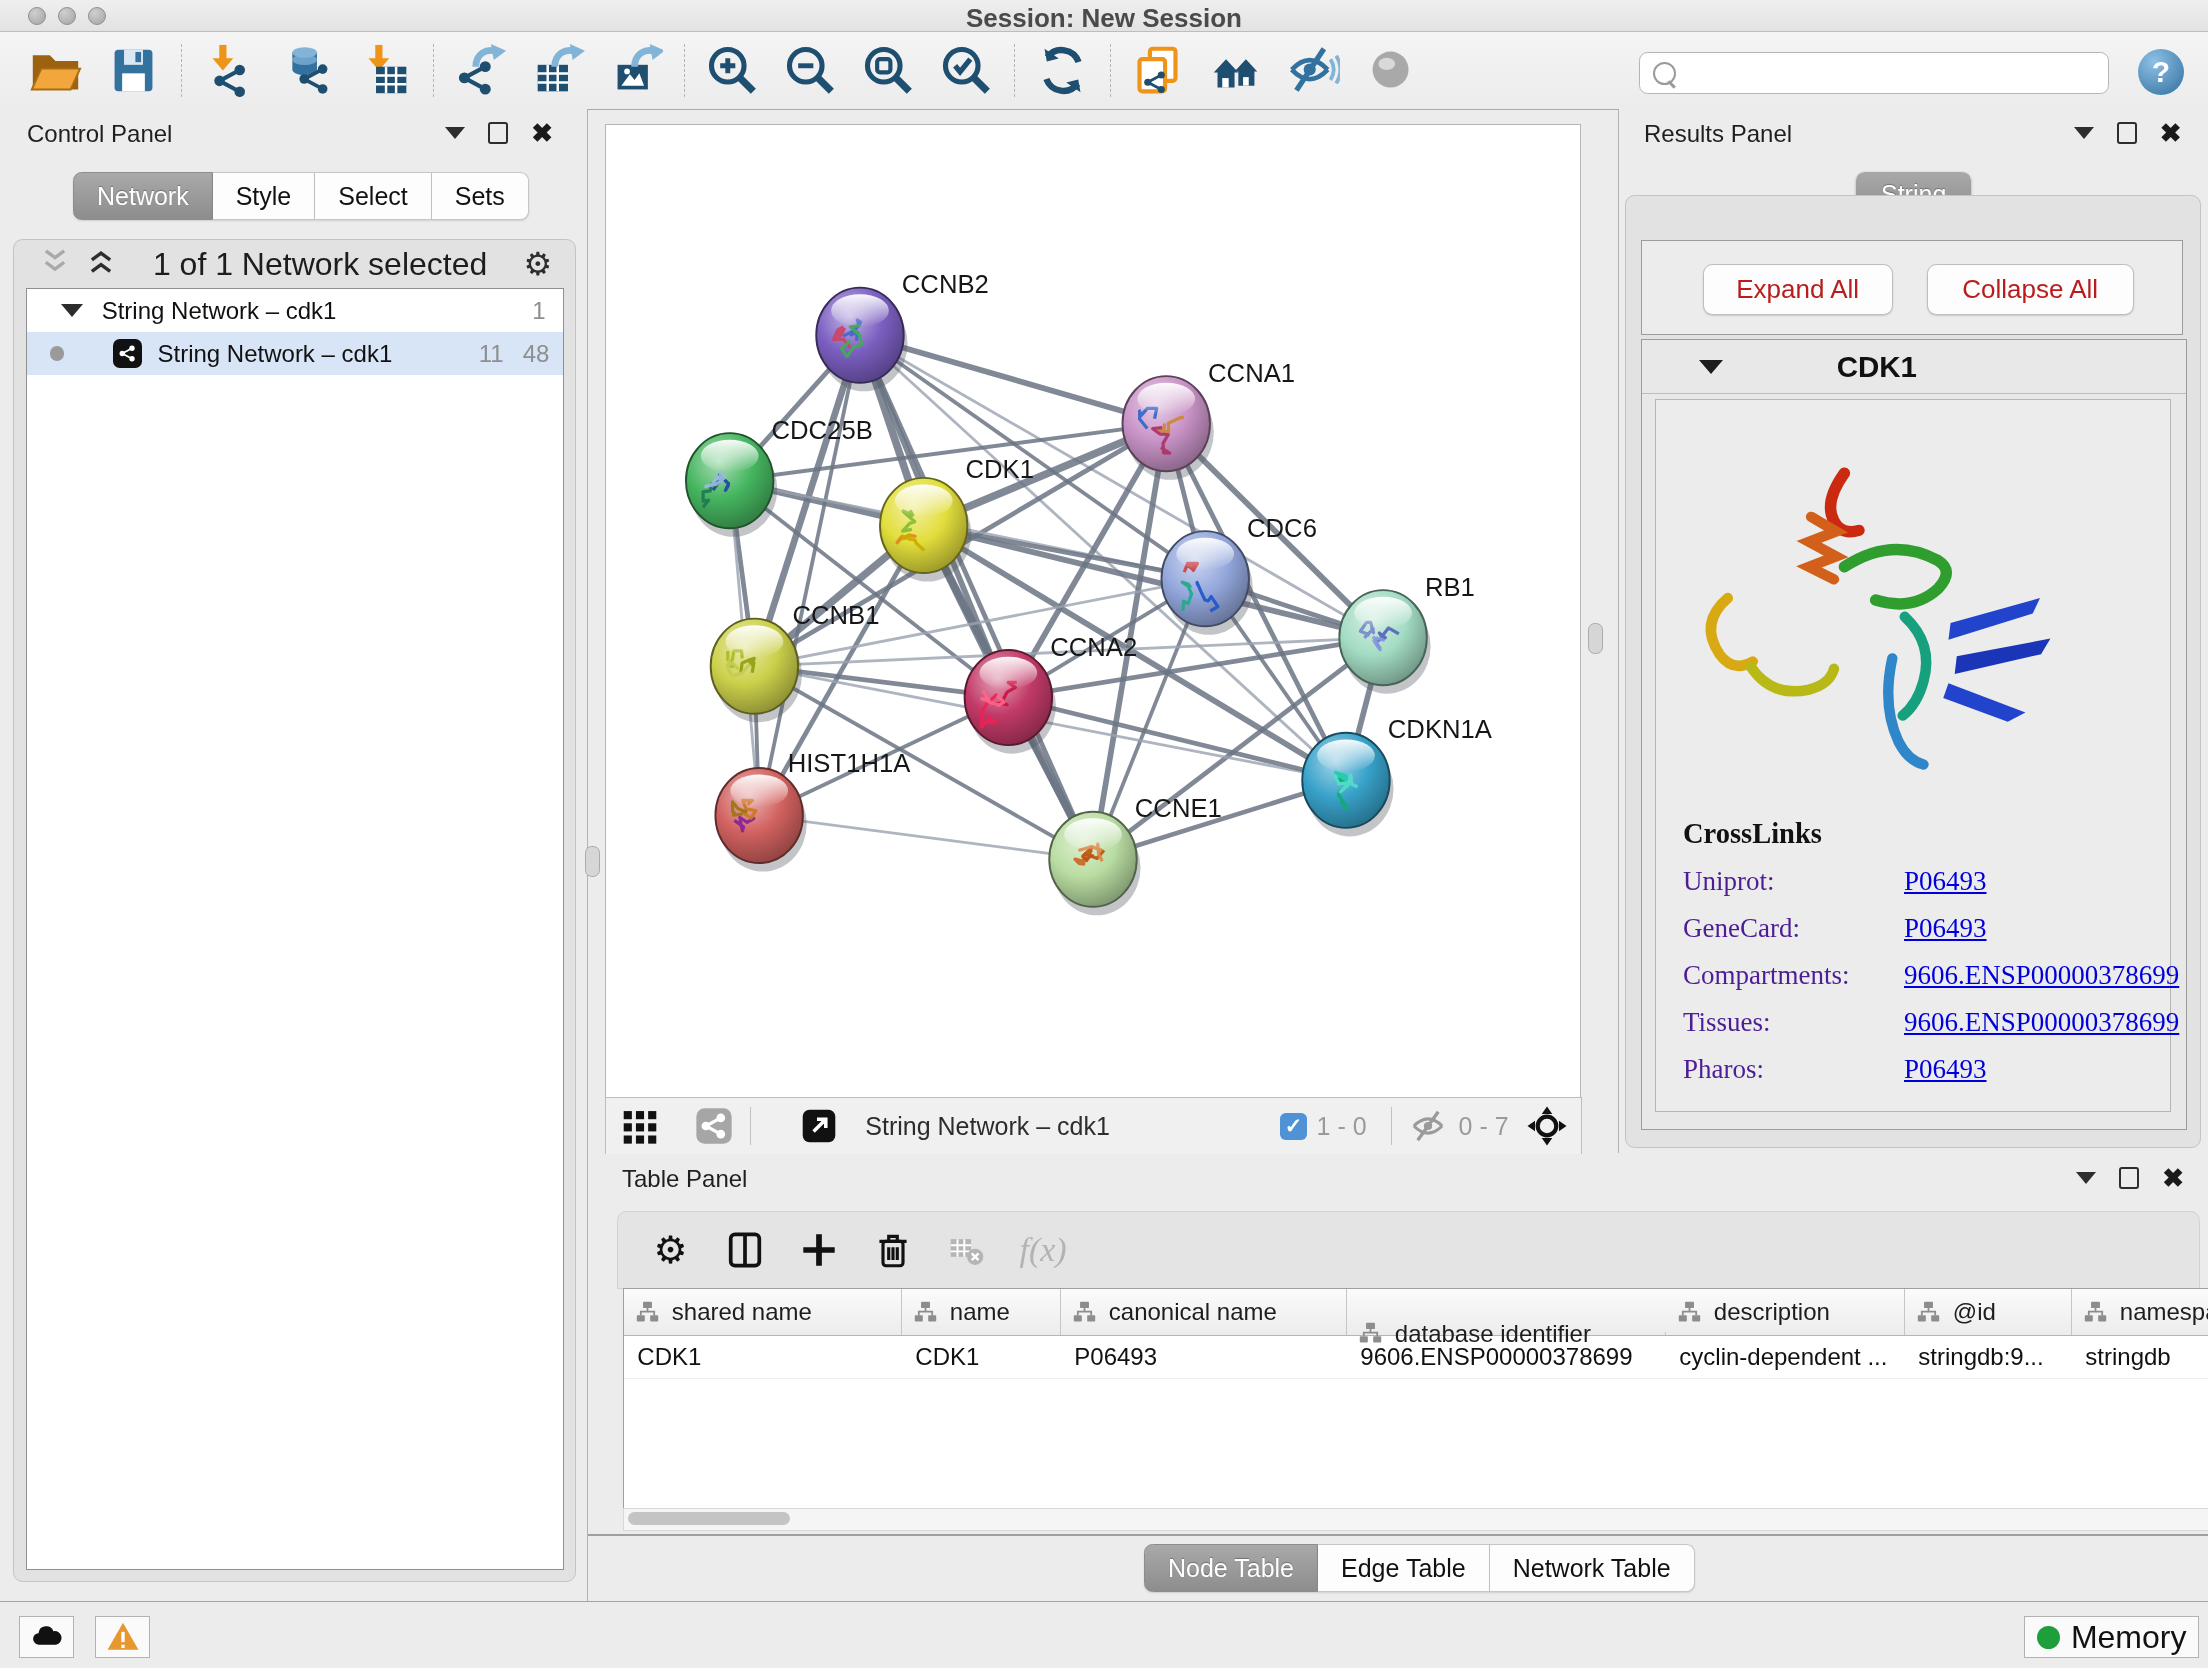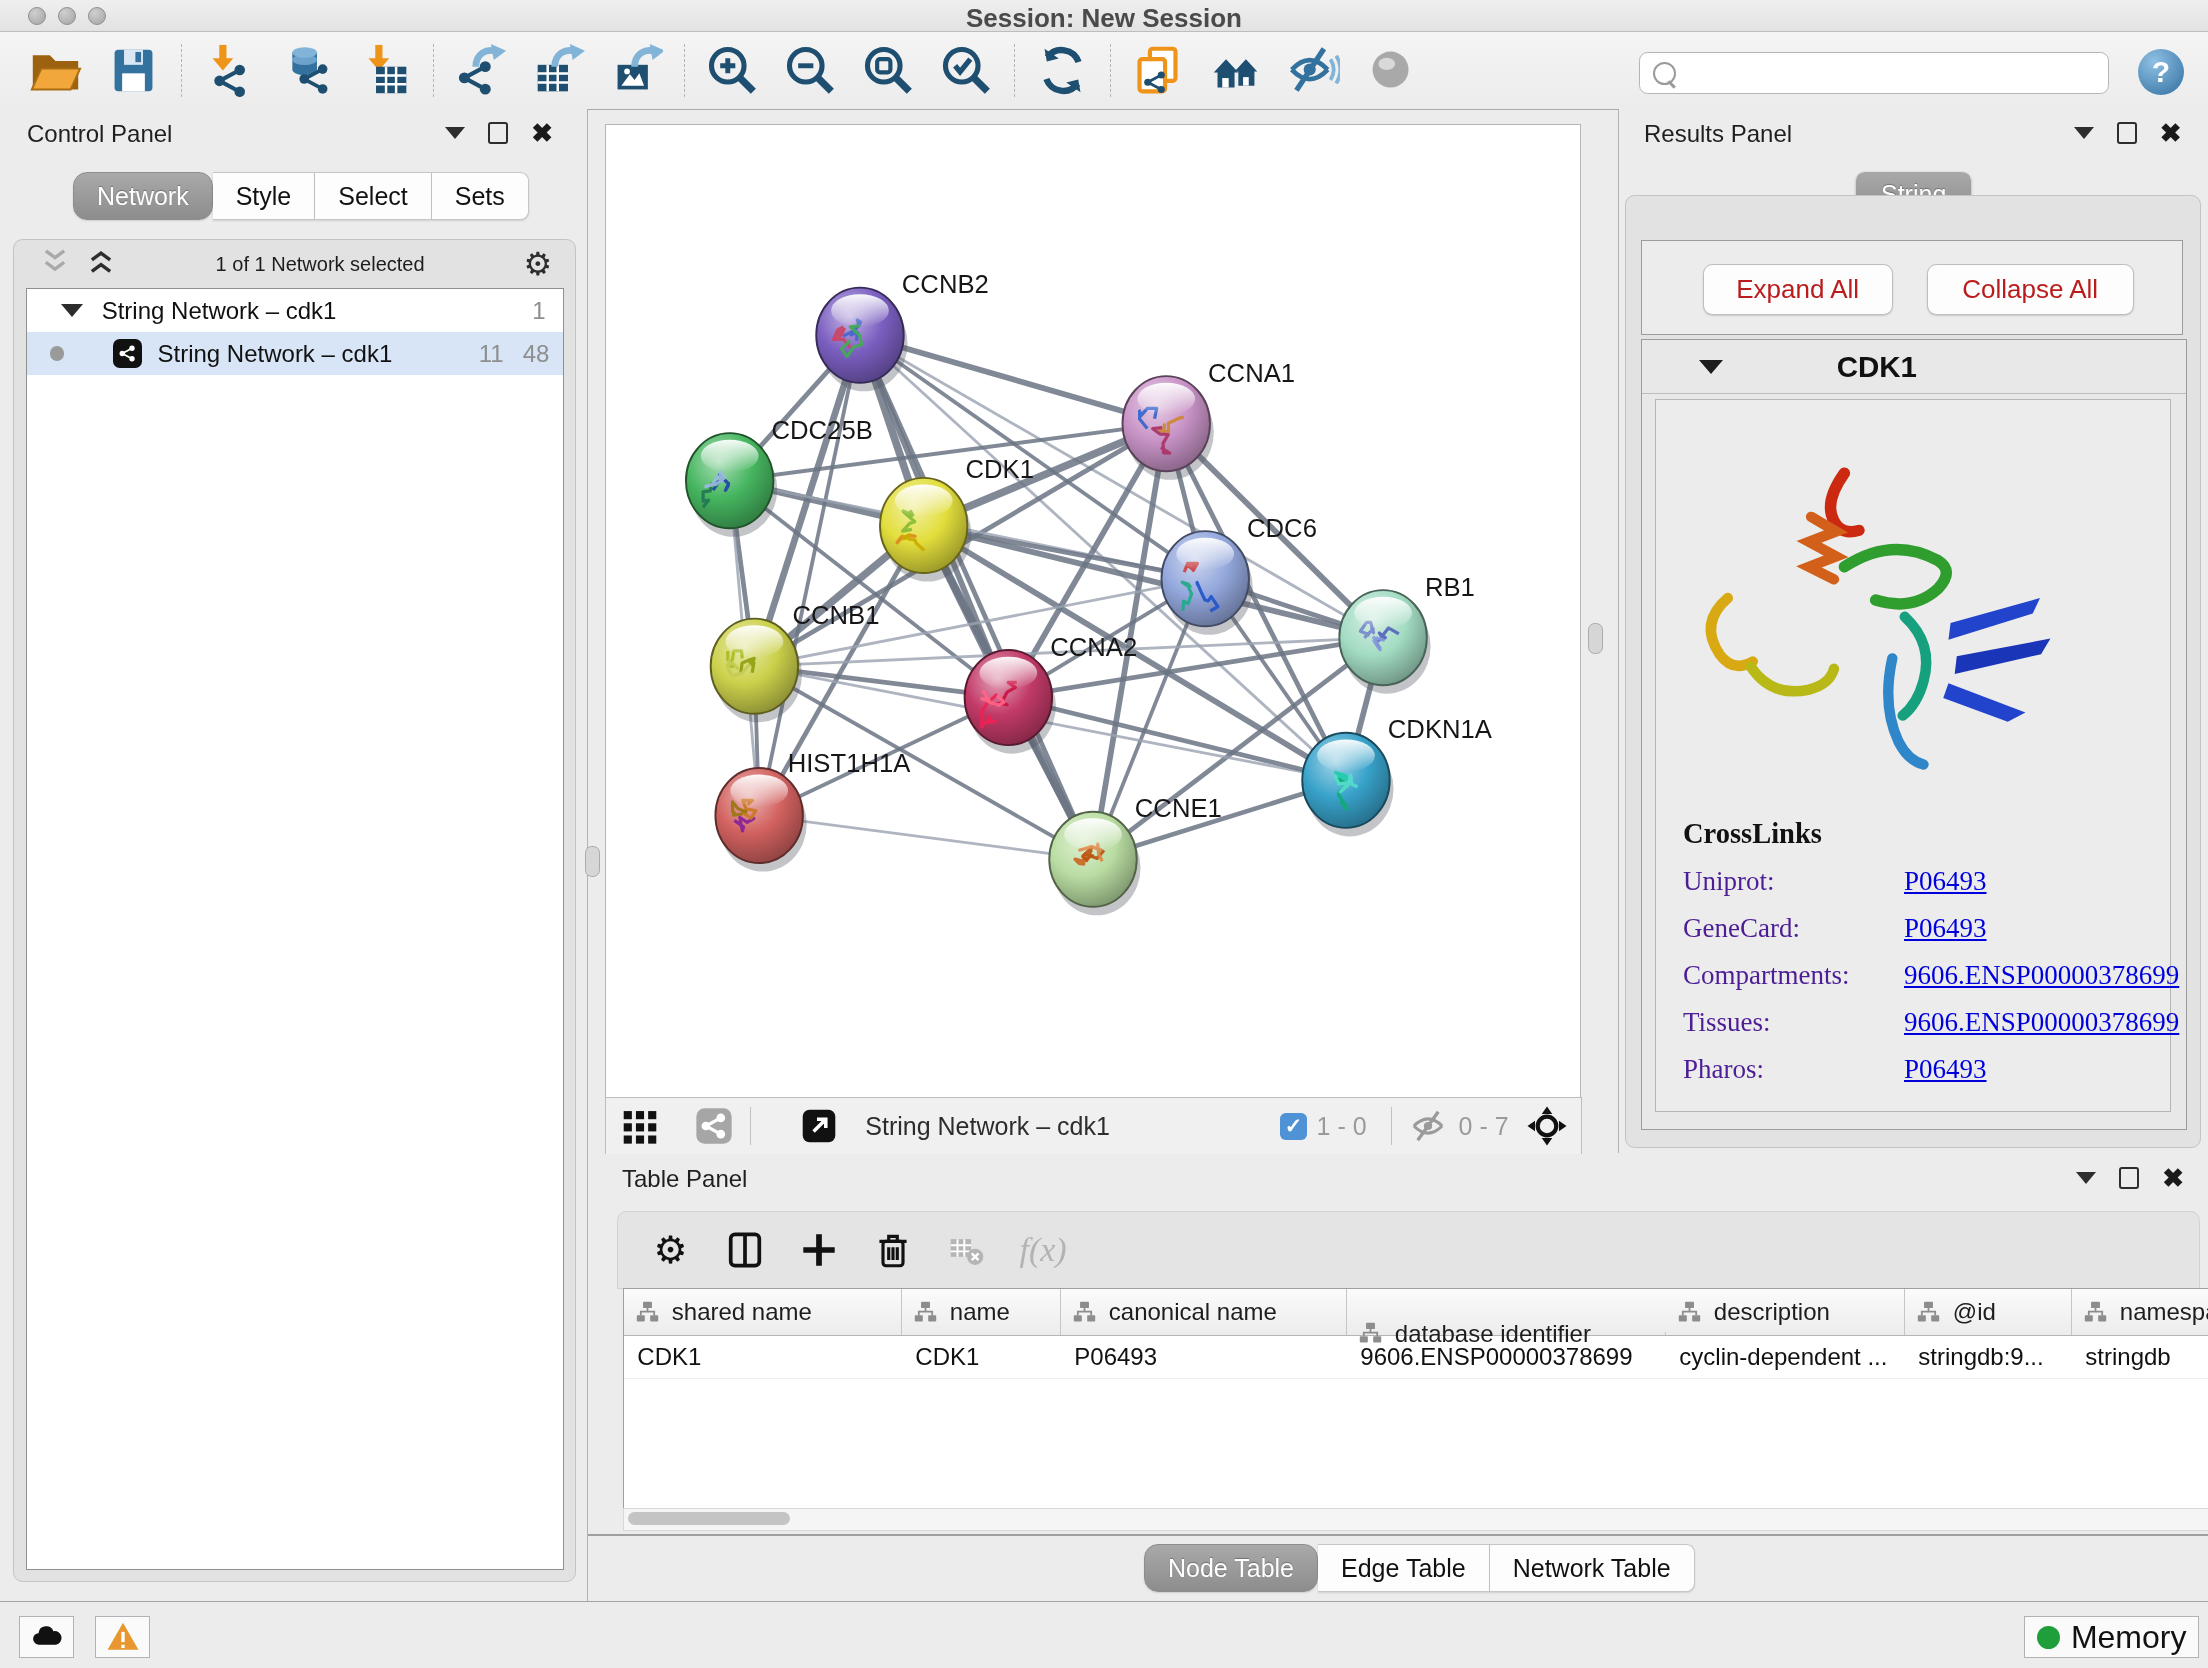--- a/index.html
+++ b/index.html
@@ -34,21 +34,21 @@
   .ctl-caret{width:0;height:0;border-left:10.5px solid transparent;border-right:10.5px solid transparent;
     border-top:12.4px solid #2d2d2d;}
   .ctl-float{width:16px;height:18px;border:2.9px solid #2d2d2d;border-radius:2.9px;}
   .ctl-close{font-size:26px;font-weight:bold;color:#1a1a1a;line-height:19px;}
   .seg{display:flex;}
   .seg .tab{background:#fdfdfd;border:1px solid #c6c6c6;border-left:none;height:46px;line-height:46px;
     padding:0 23px;font-size:25px;color:#111;box-shadow:0 1px 1.9px rgba(0,0,0,.12);}
   .seg .tab:first-child{border-left:1px solid #c6c6c6;border-radius:8.6px 0 0 8.6px;}
   .seg .tab:last-child{border-radius:0 8.6px 8.6px 0;}
   .seg .tab.active{background:linear-gradient(#a9a9a9,#8d8d8d);color:#fff;border-color:#8d8d8d;
-    text-shadow:0 -1px 1px rgba(0,0,0,.3);border-radius:14px;}
+    text-shadow:0 -1px 1px rgba(0,0,0,.3);}
   
   #control-panel{position:absolute;left:0;top:109px;width:587px;height:1498px;background:#ececec;
     border-right:1px solid #b2b2b2;}
   #cp-content{position:absolute;left:13.3px;top:130px;width:561px;height:1341px;background:#e2e2e2;
     border:1px solid #c3c3c3;border-radius:9.5px;}
   #cp-selector-row{position:absolute;left:0;top:0;width:100%;height:48px;display:flex;align-items:center;}
   #cp-list{position:absolute;left:11.4px;top:48px;width:536px;height:1280px;background:#fff;border:1px solid #8f8f8f;}
   .tree-row{position:relative;height:43px;display:flex;align-items:center;font-size:24px;color:#111;}
   .tree-row.selected{background:#d7e5f7;}
   .tree-count{color:#8e8e8e;}
@@ -310,21 +310,21 @@
         <div class="tab">Sets</div>
       </div>
     <div id="cp-content">
       <div id="cp-selector-row">
         <span id="chev-dn" style="margin-left:25px"><svg width="32" height="28.5" viewBox="0 0 28 24">
               <path d="M6 2l8 6 8-6M6 12l8 6 8-6" stroke="#a9a9a9" stroke-width="3" fill="none"></path>
             </svg></span>
         <span id="chev-up" style="margin-left:13.3px"><svg width="32" height="28.5" viewBox="0 0 28 24">
               <path d="M6 10l8-6 8 6M6 20l8-6 8 6" stroke="#2d2d2d" stroke-width="3" fill="none"></path>
             </svg></span>
-        <span style="flex:1;text-align:center;font-size:20px;color:#1d1d1d">1 of 1 Network selected</span>
+        <span style="flex:1;text-align:center;font-size:32px;color:#1d1d1d">1 of 1 Network selected</span>
         <span style="margin-right:23px;font-size:32px;color:#2d2d2d">⚙</span>
       </div>
       <div id="cp-list">
         <div class="tree-row">
           <span style="margin-left:34px;width:0;height:0;border-left:11.4px solid transparent;border-right:11.4px solid transparent;border-top:13.3px solid #2d2d2d"></span>
           <span style="margin-left:19px">String Network – cdk1</span>
           <span class="tree-count" style="position:absolute;right:17px">1</span>
         </div>
         <div class="tree-row selected">
           <span style="margin-left:23px;width:14.3px;height:14.3px;border-radius:50%;background:#9a9a9a"></span>

